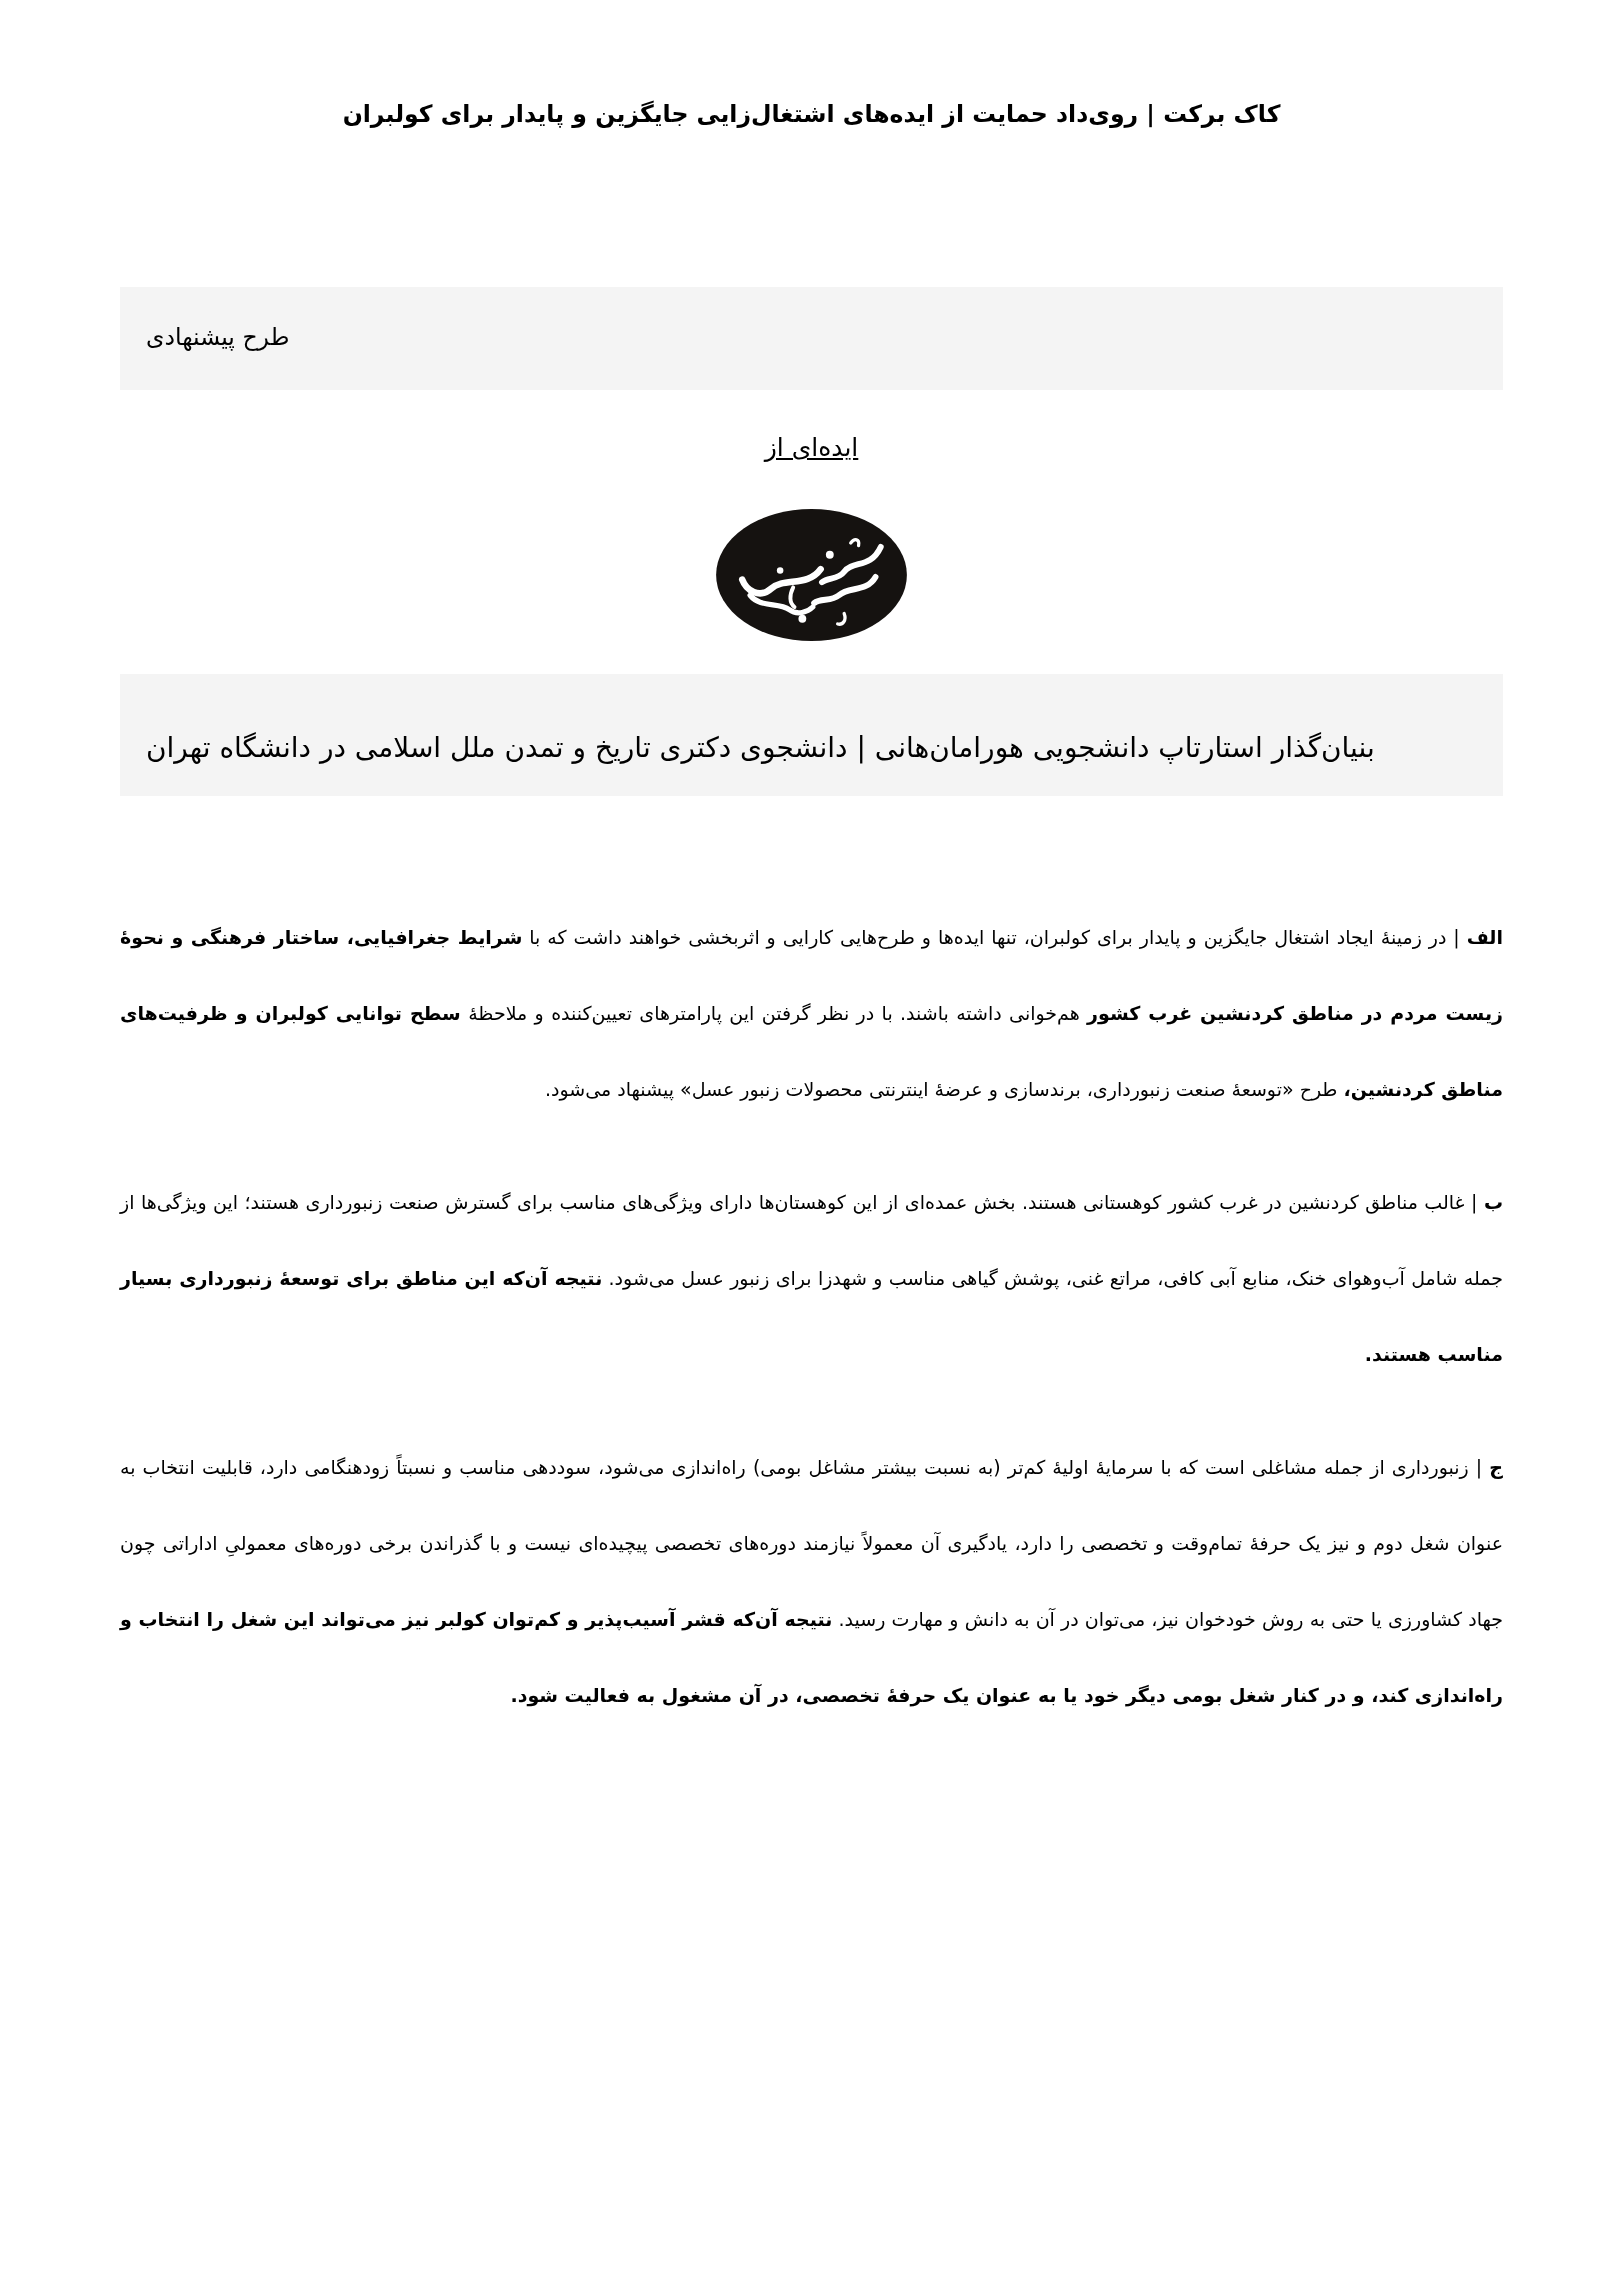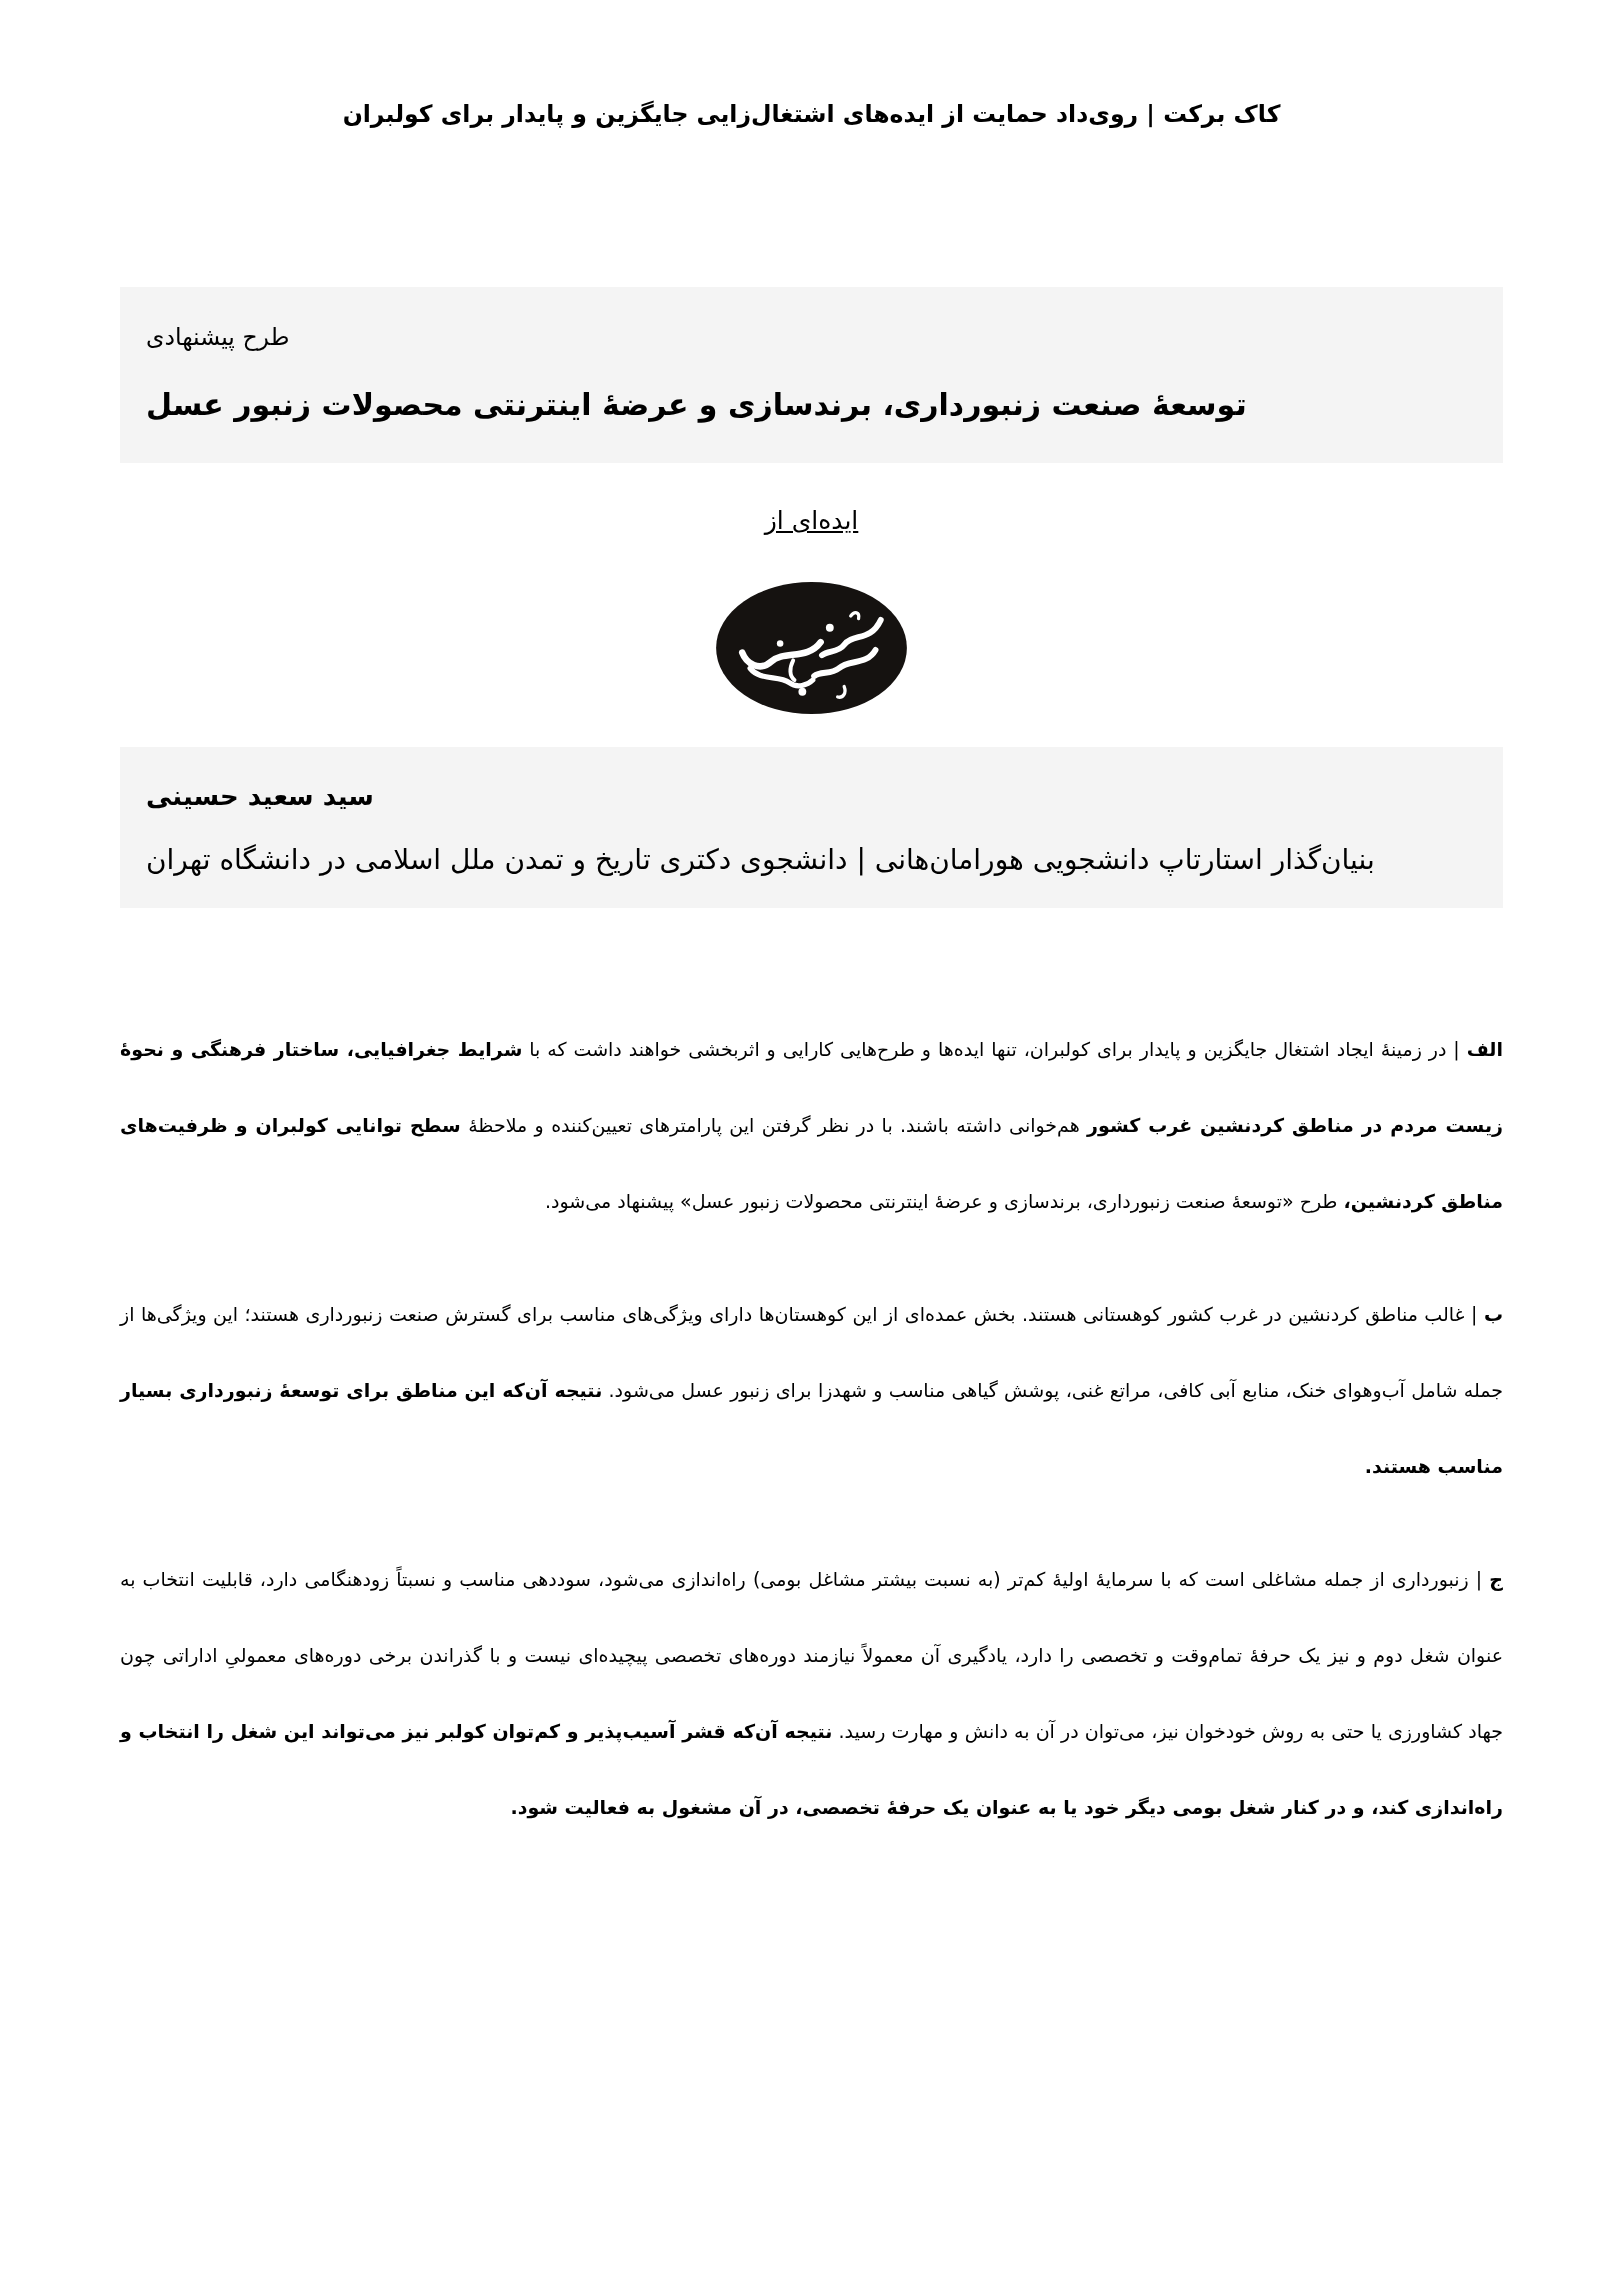--- a/index.html
+++ b/index.html
@@ -36,21 +36,20 @@
 </head>
 <body>
 
 <div class="page" style="color: rgb(0, 0, 0);">
   <div class="content">
 
     <div class="doc-header">کاک برکت | روی‌داد حمایت از ایده‌های اشتغال‌زایی جایگزین و پایدار برای کولبران</div>
 
     <div class="band band-1" style="background: rgb(244, 244, 244);">
       <div class="kicker">طرح پیشنهادی</div>
-      <div class="doc-title">توسعهٔ صنعت زنبورداری، برندسازی و عرضهٔ اینترنتی محصولات زنبور عسل</div>
     </div>
 
     <div class="byline">ایده‌ای از</div>
 
     <div class="logo-wrap">
       <svg width="191" height="132" viewBox="0 0 292 202" aria-hidden="true">
         <ellipse class="logo-ellipse" cx="146" cy="101" rx="146" ry="101" fill="#151210"></ellipse>
         <g class="logo-ink" fill="none" stroke="#ffffff" stroke-linecap="round">
           <path d="M 252 58 C 236 92 210 78 196 96 C 186 109 172 104 162 112" stroke-width="9"></path>
           <path d="M 206 52 C 212 44 220 46 218 56" stroke-width="5"></path>
@@ -60,21 +59,20 @@
           <path d="M 118 120 C 112 132 112 144 120 150" stroke-width="6"></path>
           <circle cx="174" cy="70" r="6" stroke="none" fill="#ffffff"></circle>
           <circle cx="132" cy="168" r="6" stroke="none" fill="#ffffff"></circle>
           <circle cx="98" cy="94" r="5" stroke="none" fill="#ffffff"></circle>
           <path d="M 196 160 C 200 170 194 178 186 176" stroke-width="5"></path>
         </g>
       </svg>
     </div>
 
     <div class="band band-2" style="background: rgb(244, 244, 244);">
-      <div class="author-name">سید سعید حسینی</div>
       <div class="author-role">بنیان‌گذار استارتاپ دانشجویی هورامان‌هانی | دانشجوی دکتری تاریخ و تمدن ملل اسلامی در دانشگاه تهران</div>
     </div>
 
     <div class="body-section">
         <p class="body-para"><span class="b">الف</span><span> | در زمینهٔ ایجاد اشتغال جایگزین و پایدار برای کولبران، تنها ایده‌ها و طرح‌هایی کارایی و اثربخشی خواهند داشت که با </span><span class="b">شرایط جغرافیایی، ساختار فرهنگی و نحوهٔ زیست مردم در مناطق کردنشین غرب کشور</span><span> هم‌خوانی داشته باشند. با در نظر گرفتن این پارامترهای تعیین‌کننده و ملاحظهٔ </span><span class="b">سطح توانایی کولبران و ظرفیت‌های مناطق کردنشین،</span><span> طرح «توسعهٔ صنعت زنبورداری، برندسازی و عرضهٔ اینترنتی محصولات زنبور عسل» پیشنهاد می‌شود.</span></p>
         <p class="body-para"><span class="b">ب</span><span> | غالب مناطق کردنشین در غرب کشور کوهستانی هستند. بخش عمده‌ای از این کوهستان‌ها دارای ویژگی‌های مناسب برای گسترش صنعت زنبورداری هستند؛ این ویژگی‌ها از جمله شامل آب‌وهوای خنک، منابع آبی کافی، مراتع غنی، پوشش گیاهی مناسب و شهدزا برای زنبور عسل می‌شود. </span><span class="b">نتیجه آن‌که این مناطق برای توسعهٔ زنبورداری بسیار مناسب هستند.</span></p>
         <p class="body-para"><span class="b">ج</span><span> | زنبورداری از جمله مشاغلی است که با سرمایهٔ اولیهٔ کم‌تر (به نسبت بیشتر مشاغل بومی) راه‌اندازی می‌شود، سوددهی مناسب و نسبتاً زودهنگامی دارد، قابلیت انتخاب به عنوان شغل دوم و نیز یک حرفهٔ تمام‌وقت و تخصصی را دارد، یادگیری آن معمولاً نیازمند دوره‌های تخصصی پیچیده‌ای نیست و با گذراندن برخی دوره‌های معمولیِ اداراتی چون جهاد کشاورزی یا حتی به روش خودخوان نیز، می‌توان در آن به دانش و مهارت رسید. </span><span class="b">نتیجه آن‌که قشر آسیب‌پذیر و کم‌توان کولبر نیز می‌تواند این شغل را انتخاب و راه‌اندازی کند، و در کنار شغل بومی دیگر خود یا به عنوان یک حرفهٔ تخصصی، در آن مشغول به فعالیت شود.</span></p>
       </div>
 
   </div>

